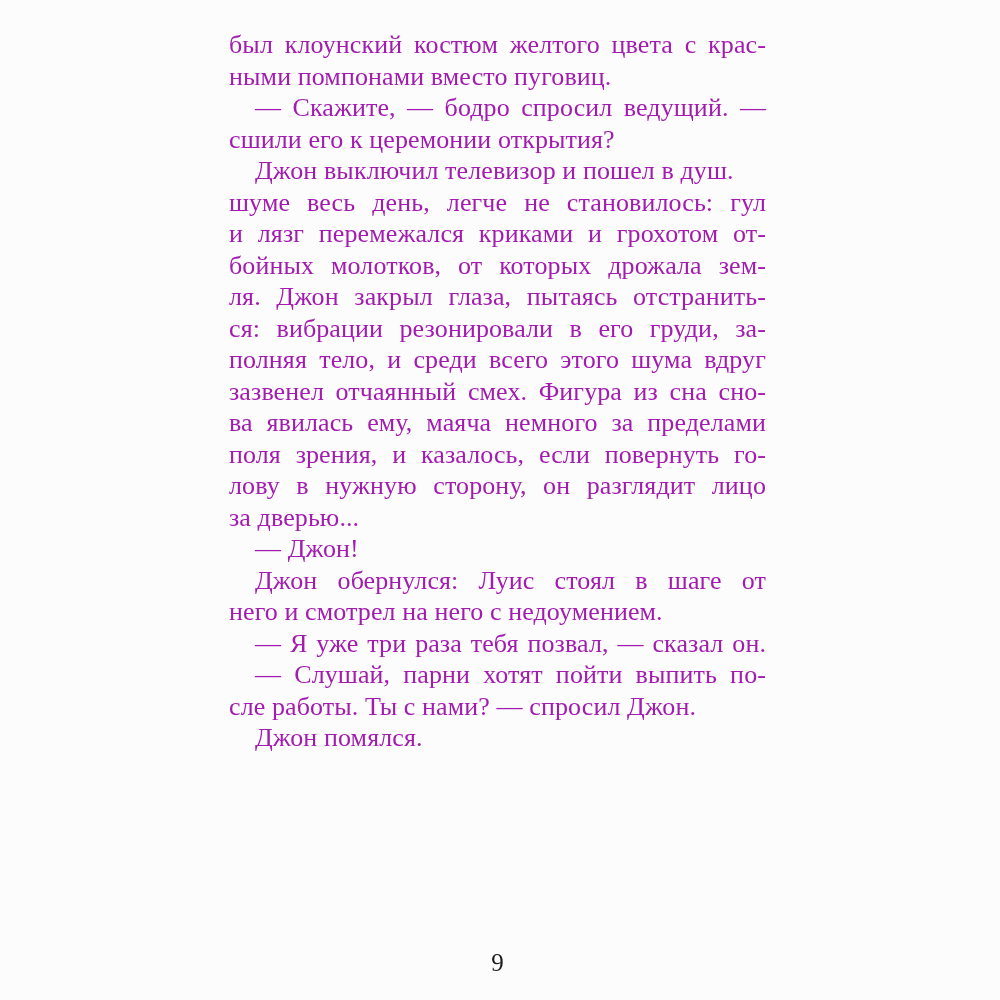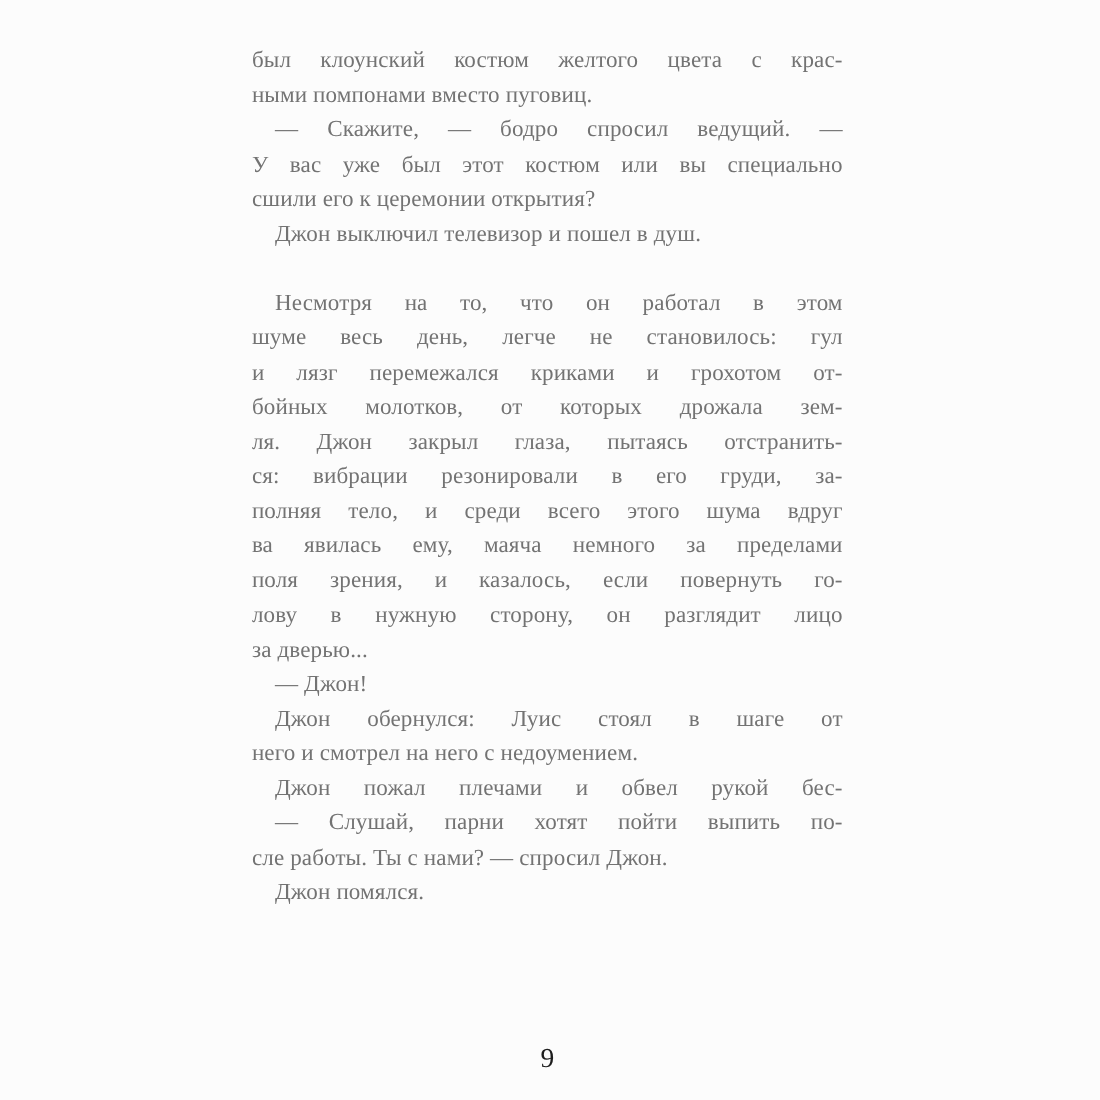--- a/index.html
+++ b/index.html
@@ -15,24 +15,24 @@
   .page {
     position: relative;
     width: 1000px;
     height: 1000px;
     background: #fcfcfc;
     overflow: hidden;
   }
   .text-block {
     position: absolute;
     left: 229px;
-    top: 39px;
+    top: 29px;
     width: 537px;
-    color: #737373;
-    font-size: 21px;
+    color: #a21caf;
+    font-size: 26px;
     line-height: 31.5px;
   }
   .line {
     margin: 0;
     padding: 0;
     text-align: justify;
     text-align-last: justify;
     white-space: normal;
     letter-spacing: 0.1px;
   }
@@ -57,36 +57,35 @@
   }
 </style>
 </head>
 <body>
 
 <div class="page">
   <div class="text-block">
     <p class="line">был клоунский костюм желтого цвета с крас-</p>
     <p class="line last">ными помпонами вместо пуговиц.</p>
     <p class="line ind">— Скажите, — бодро спросил ведущий. —</p>
-    <p class="line">У вас уже был этот костюм или вы специально</p>
     <p class="line last">сшили его к церемонии открытия?</p>
     <p class="line ind last">Джон выключил телевизор и пошел в душ.</p>
-    <p class="line ind gap">Несмотря на то, что он работал в этом</p>
     <p class="line">шуме весь день, легче не становилось: гул</p>
     <p class="line">и лязг перемежался криками и грохотом от-</p>
     <p class="line">бойных молотков, от которых дрожала зем-</p>
     <p class="line">ля. Джон закрыл глаза, пытаясь отстранить-</p>
     <p class="line">ся: вибрации резонировали в его груди, за-</p>
     <p class="line">полняя тело, и среди всего этого шума вдруг</p>
+    <p class="line">зазвенел отчаянный смех. Фигура из сна сно-</p>
     <p class="line">ва явилась ему, маяча немного за пределами</p>
     <p class="line">поля зрения, и казалось, если повернуть го-</p>
     <p class="line">лову в нужную сторону, он разглядит лицо</p>
     <p class="line last">за дверью...</p>
     <p class="line ind last">— Джон!</p>
     <p class="line ind">Джон обернулся: Луис стоял в шаге от</p>
     <p class="line last">него и смотрел на него с недоумением.</p>
-    <p class="line ind">Джон пожал плечами и обвел рукой бес-</p>
+    <p class="line ind">— Я уже три раза тебя позвал, — сказал он.</p>
     <p class="line ind">— Слушай, парни хотят пойти выпить по-</p>
     <p class="line last">сле работы. Ты с нами? — спросил Джон.</p>
     <p class="line ind last">Джон помялся.</p>
   </div>
   <div class="page-number">9</div>
 </div>
 
 </body></html>

